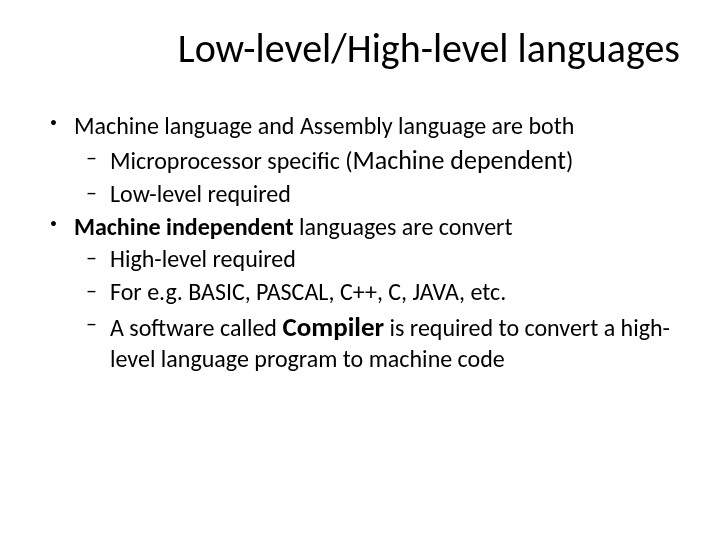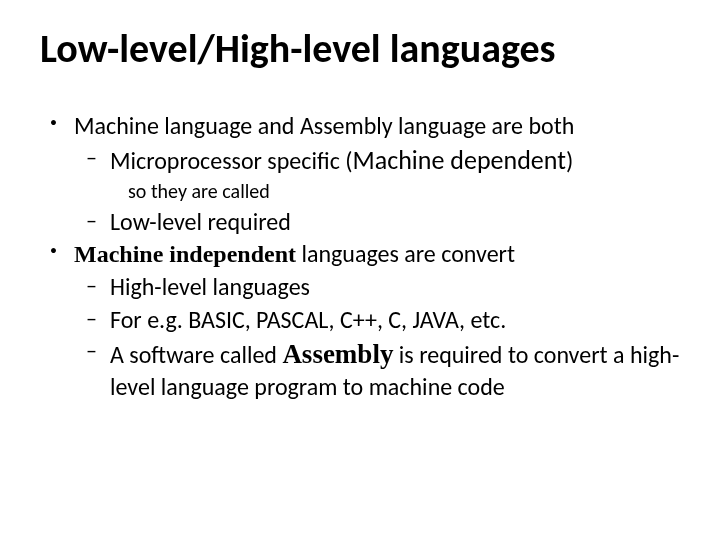--- a/index.html
+++ b/index.html
@@ -7,22 +7,22 @@
     width: 720px;
     height: 540px;
     background: #fff;
     font-family: Calibri, "Segoe UI", Arial, sans-serif;
     color: #000;
     padding: 20px 40px 20px 40px;
     overflow: hidden;
   }
   .title {
     font-size: 40px;
-    text-align: left;
-    font-weight: 700;
+    text-align: right;
+    font-weight: 400;
     margin-top: 4px;
     margin-bottom: 38px;
     letter-spacing: 0;
   }
   .content {
     font-size: 24px;
     line-height: 1.28;
     padding-left: 8px;
   }
   .bullet {
@@ -35,21 +35,21 @@
     text-align: left;
     padding-left: 2px;
     line-height: 1.28;
   }
   .bullet-row .text { flex: 1; }
   .dot { font-size: 14px; position: relative; top: 3px; }
   .sub1 { margin-left: 36px; }
   .sub1 .mark { width: 26px; }
   .dash { font-size: 22px; }
   .sub2 { margin-left: 80px; font-size: 20px; }
-  .bold { font-weight: 700; font-family: Liberation Serif, serif; }
+  .bold { font-weight: 700; }
   .mdep { font-size: 26px; }
 </style>
 </head>
 <body>
 
 <div class="title">Low-level/High-level languages</div>
 
 <div class="content">
 
   <div class="bullet bullet-row">
@@ -57,44 +57,43 @@
     <span class="text">Machine language and Assembly language are both</span>
   </div>
 
   <div class="bullet bullet-row sub1">
     <span class="mark dash">–</span>
     <span class="text">
       <span>Microprocessor specific (</span><span class="mdep">Machine dependent</span><span>)</span>
     </span>
   </div>
 
-  <div class="bullet sub2">so they are called</div>
 
   <div class="bullet bullet-row sub1">
     <span class="mark dash">–</span>
     <span class="text">Low-level required</span>
   </div>
 
   <div class="bullet bullet-row">
     <span class="mark dot">•</span>
     <span class="text">
       <span class="bold">Machine independent</span><span> languages are convert</span>
     </span>
   </div>
 
   <div class="bullet bullet-row sub1">
     <span class="mark dash">–</span>
-    <span class="text">High-level languages</span>
+    <span class="text">High-level required</span>
   </div>
 
   <div class="bullet bullet-row sub1">
     <span class="mark dash">–</span>
     <span class="text">For e.g. BASIC, PASCAL, C++, C, JAVA, etc.</span>
   </div>
 
   <div class="bullet bullet-row sub1">
     <span class="mark dash">–</span>
     <span class="text">
-      <span>A software called </span><span class="bold" style="font-size:27px">Assembly</span><span> is required to convert a high-level language program to machine code</span>
+      <span>A software called </span><span class="bold" style="font-size:27px">Compiler</span><span> is required to convert a high-level language program to machine code</span>
     </span>
   </div>
 
 </div>
 
 </body></html>

